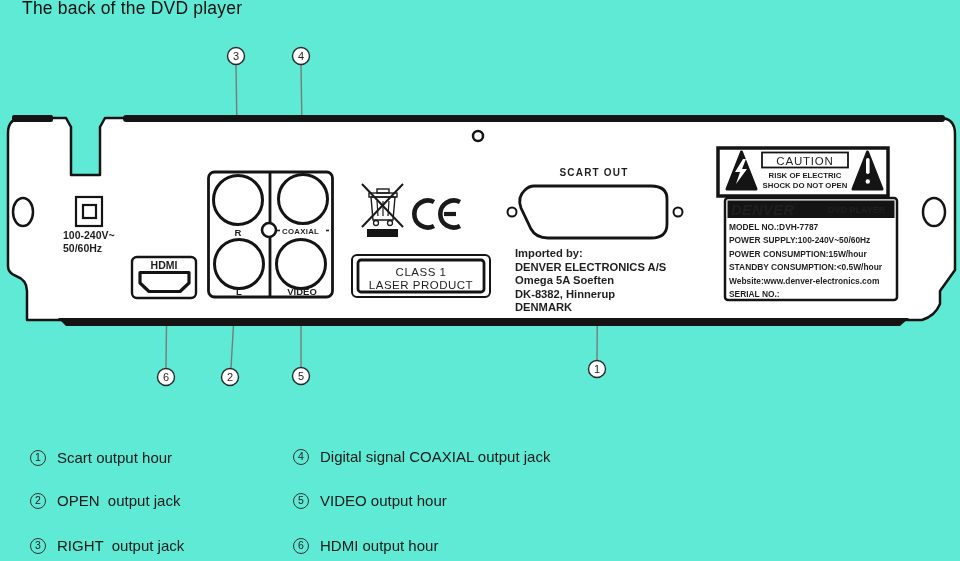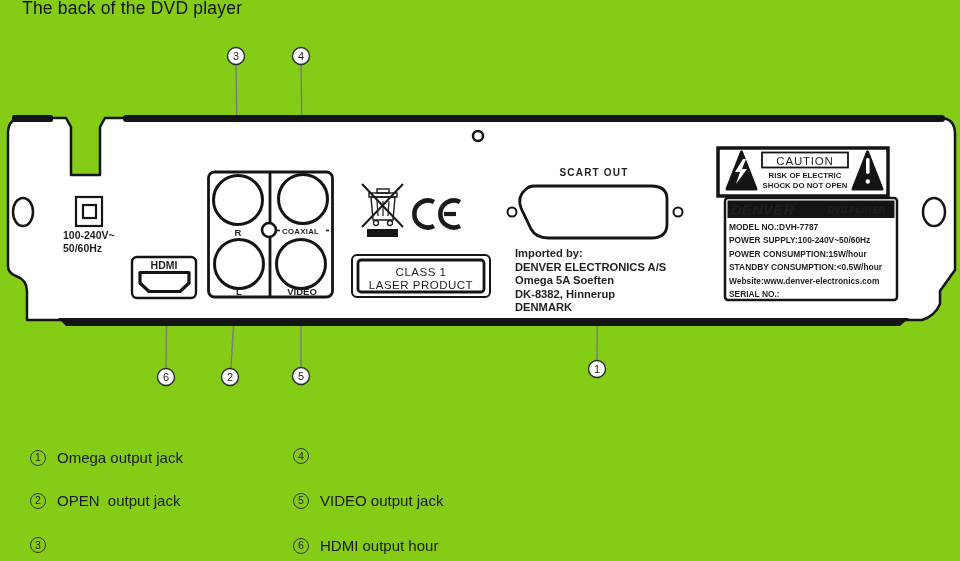--- a/index.html
+++ b/index.html
@@ -1,16 +1,16 @@
 <!DOCTYPE html>
 <html><head>
 <meta charset="utf-8">
 <style>
   html,body{margin:0;padding:0;background:#fff;}
-  .page{position:relative;width:960px;height:561px;background:#84cc16;overflow:hidden;
+  .page{position:relative;width:960px;height:561px;background:#5eead4;overflow:hidden;
         font-family:"Liberation Sans",sans-serif;color:#1f1f1f;}
   .page-title{position:absolute;left:22px;top:-2px;font-size:17.5px;font-weight:500;
         letter-spacing:.2px;color:#111;margin:0;}
   svg{position:absolute;left:0;top:0;font-family:"Liberation Sans",sans-serif;}
   svg text{fill:#1f1f1f;}
   .legend{position:absolute;left:0;top:0;width:960px;height:561px;}
   .legend-row{position:absolute;display:flex;align-items:center;gap:11px;}
   .legend-num{display:inline-flex;align-items:center;justify-content:center;
         width:16px;height:16px;border:1.3px solid #333;border-radius:50%;
         font-size:10.5px;line-height:1;color:#222;box-sizing:border-box;flex:0 0 16px;}
@@ -158,34 +158,36 @@
       <circle cx="301" cy="376" r="8.5" fill="#fff" stroke="#2a2a2a" stroke-width="1.4"></circle>
       <text x="301" y="380" text-anchor="middle" fill="#222">5</text>
       <circle cx="597" cy="369" r="8.5" fill="#fff" stroke="#2a2a2a" stroke-width="1.4"></circle>
       <text x="597" y="373" text-anchor="middle" fill="#222">1</text>
     </g>
   </svg>
 
   <div class="legend">
     <div class="legend-row" style="left:30px;top:449px;">
       <span class="legend-num">1</span>
-      <span class="legend-label">Omega output jack</span>
+      <span class="legend-label">Scart output hour</span>
     </div>
     <div class="legend-row" style="left:30px;top:492px;">
       <span class="legend-num">2</span>
       <span class="legend-label">OPEN  output jack</span>
     </div>
     <div class="legend-row" style="left:30px;top:537px;">
       <span class="legend-num">3</span>
+      <span class="legend-label">RIGHT  output jack</span>
     </div>
     <div class="legend-row" style="left:293px;top:448px;">
       <span class="legend-num">4</span>
+      <span class="legend-label">Digital signal COAXIAL output jack</span>
     </div>
     <div class="legend-row" style="left:293px;top:492px;">
       <span class="legend-num">5</span>
-      <span class="legend-label">VIDEO output jack</span>
+      <span class="legend-label">VIDEO output hour</span>
     </div>
     <div class="legend-row" style="left:293px;top:537px;">
       <span class="legend-num">6</span>
       <span class="legend-label">HDMI output hour</span>
     </div>
   </div>
 </div>
 
 </body></html>

